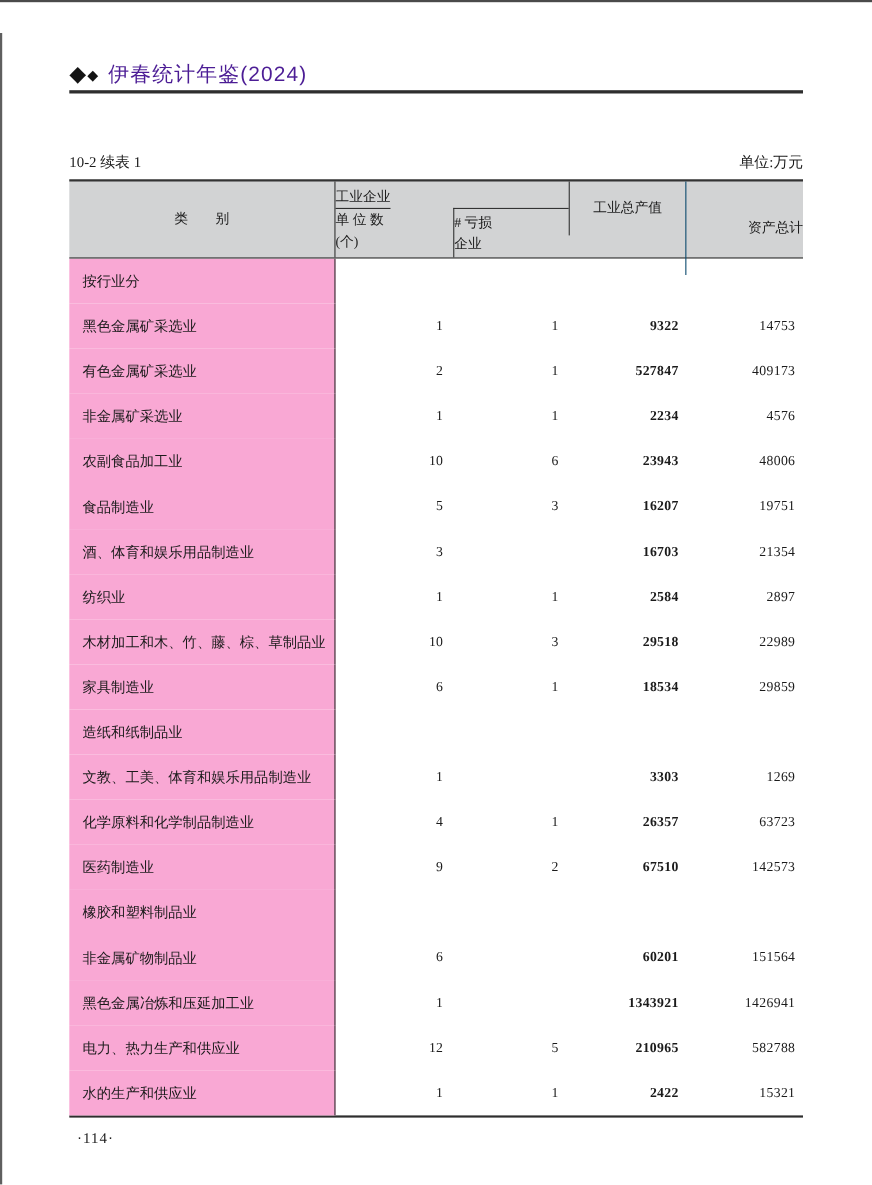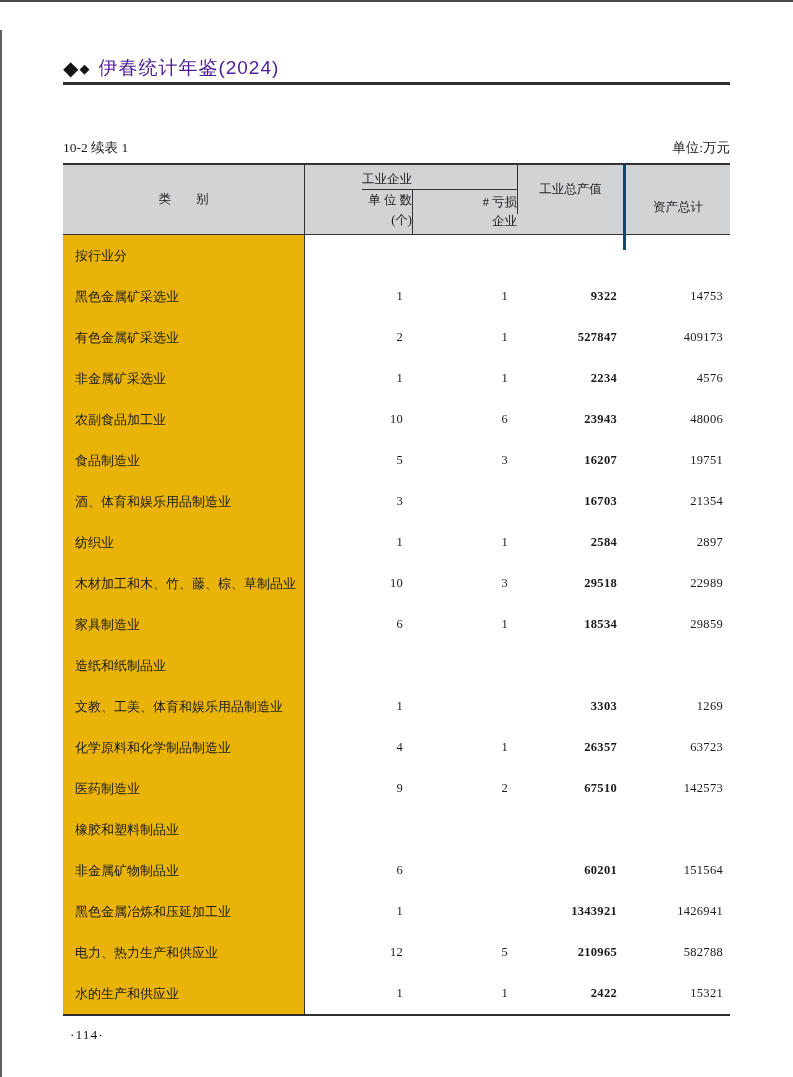--- a/index.html
+++ b/index.html
@@ -21,37 +21,37 @@
                justify-content:space-between;font-size:13.5px;}
 
   
   .table{position:absolute;left:63px;top:163px;width:667px;}
   .thead{position:relative;height:69px;background:#d2d3d4;border-top:2px solid #333333;
          border-bottom:1px solid #333333;box-sizing:content-box;font-size:12.5px;}
   .thead .cellA{position:absolute;left:0;top:0;width:242px;height:69px;display:flex;
                 align-items:center;justify-content:center;border-right:1px solid #333333;
                 box-sizing:border-box;}
   .thead .cellB{position:absolute;left:242px;top:0;width:107px;height:69px;display:flex;
-                flex-direction:column;align-items:flex-end;justify-content:center;line-height:20px;}
+                flex-direction:column;align-items:flex-start;justify-content:center;line-height:20px;}
   .u-underline{border-bottom:1px solid #2e2e2e;padding-bottom:0px;}
   .loss-box{position:absolute;left:349px;top:24px;width:105px;height:45px;
             border-top:1px solid #333333;border-left:1px solid #333333;box-sizing:border-box;
-            display:flex;flex-direction:column;align-items:flex-end;justify-content:center;
+            display:flex;flex-direction:column;align-items:flex-start;justify-content:center;
             line-height:19px;}
   .thead .cellC{position:absolute;left:454px;top:0;width:106px;height:49px;display:flex;
                 align-items:center;justify-content:center;border-left:1px solid #333333;
                 box-sizing:border-box;}
   .thead .cellD{position:absolute;left:560px;top:0;width:107px;height:85px;display:flex;
-                align-items:center;justify-content:center;border-left:3px solid #0c4a6e;
+                align-items:center;justify-content:flex-end;border-left:1px solid #0c4a6e;
                 box-sizing:border-box;}
 
   .tbody{border-bottom:2px solid #2e2e2e;}
   .trow{display:flex;height:41px;align-items:stretch;font-size:13px;}
   .cell{display:flex;align-items:center;box-sizing:border-box;}
-  .c1{width:242px;background:#eab308;border-right:1px solid #333333;padding-left:12px;}
+  .c1{width:242px;background:#f9a8d4;border-right:1px solid #333333;padding-left:12px;}
   .c2{width:107px;justify-content:flex-end;padding-right:9px;}
   .c3{width:105px;justify-content:flex-end;padding-right:9px;}
   .c4{width:106px;justify-content:flex-end;padding-right:6px;font-weight:bold;}
   .c5{width:107px;justify-content:flex-end;padding-right:7px;}
   .num{font-size:12.5px;letter-spacing:0.3px;}
 
   .page-number{position:absolute;left:70px;top:1027px;font-size:13.5px;letter-spacing:1px;text-align:center;}
 </style>
 </head>
 <body>

